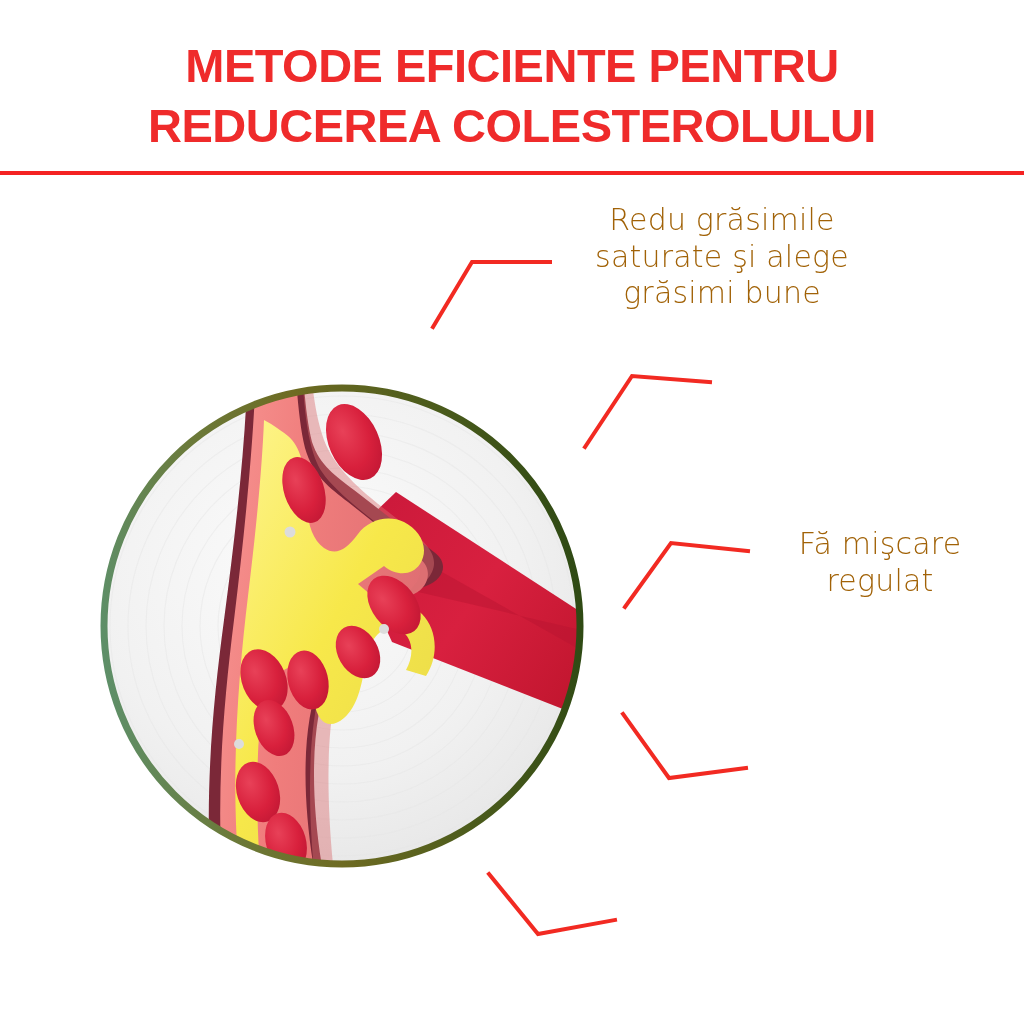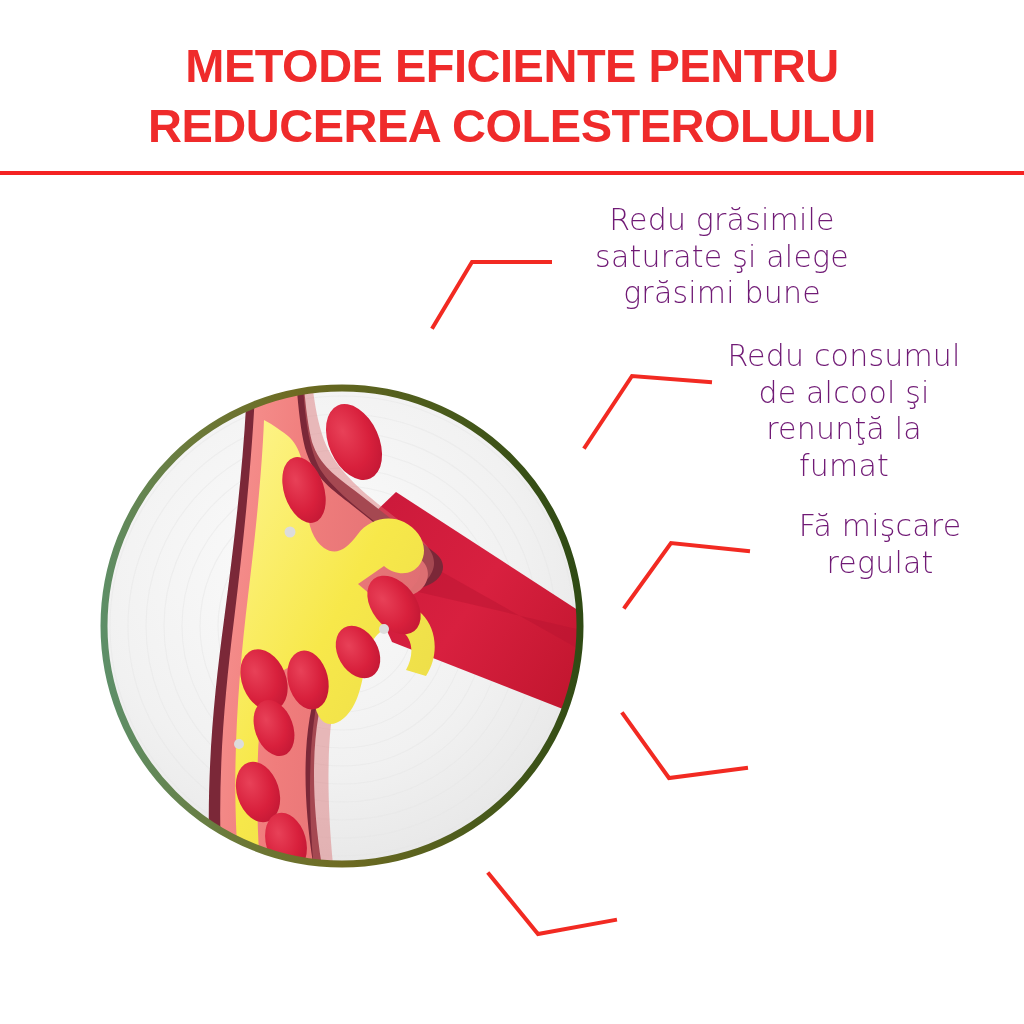--- a/index.html
+++ b/index.html
@@ -53,33 +53,33 @@
     position: absolute;
     left: 96px;
     top: 380px;
     width: 492px;
     height: 492px;
   }
 
   
   .callout { position: absolute; }
   .callout-text {
-    color: #701a75;
+    color: #a16207;
     font-family: "DejaVu Sans", sans-serif;
     font-weight: 300;
     font-size: 30px;
     line-height: 1.22;
     text-align: center;
     letter-spacing: 0.2px;
     white-space: pre-line;
   }
 
   #callout-1 { left: 566px; top: 202px; width: 312px; }
   #callout-2 { left: 688px; top: 338px; width: 312px; }
-  #callout-3 { left: 760px; top: 508px; width: 240px; }
+  #callout-3 { left: 760px; top: 526px; width: 240px; }
   #callout-4 { left: 742px; top: 672px; width: 282px; }
   #callout-5 { left: 634px; top: 868px; width: 340px; }
 
   
   #connectors {
     position: absolute;
     left: 0;
     top: 0;
     width: 1024px;
     height: 1024px;
@@ -269,26 +269,20 @@
       <polyline points="489,874 538,934 615,920"></polyline>
     </g>
   </svg>
 
   <div class="callout" id="callout-1">
     <div class="callout-text">Redu grăsimile
 saturate şi alege
 grăsimi bune</div>
   </div>
 
-  <div class="callout" id="callout-2">
-    <div class="callout-text">Redu consumul
-de alcool şi
-renunţă la
-fumat</div>
-  </div>
 
   <div class="callout" id="callout-3">
     <div class="callout-text">Fă mişcare
 regulat</div>
   </div>
 
 
 
 </div>
 

